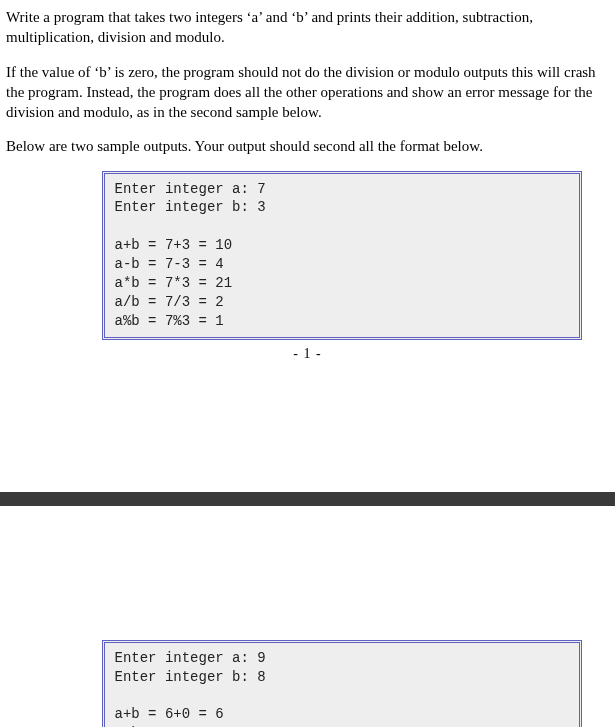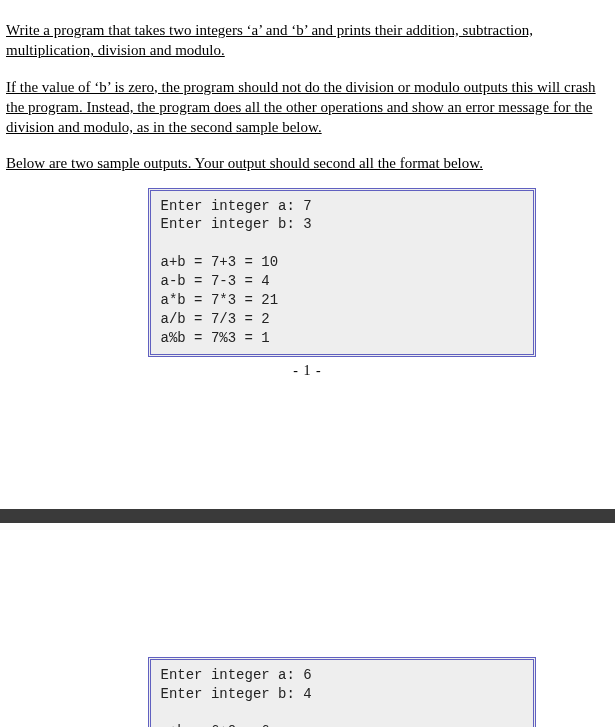--- a/index.html
+++ b/index.html
@@ -6,35 +6,34 @@
     margin: 0;
     padding: 4px 6px;
     font-family: "Times New Roman", Times, serif;
     font-size: 15px;
     color: #000;
     background: #fff;
     width: 615px;
     box-sizing: border-box;
   }
   .para {
-    margin: 16px 0 14px 0;
+    margin: 3px 0 14px 0;
     line-height: 1.35;
-    text-decoration: underline;
   }
   .code-box {
     border: 3px double #6060c0;
     background: #eeeeee;
     font-family: "Courier New", Courier, monospace;
     font-size: 14px;
     color: #222;
     padding: 6px 10px;
     line-height: 1.35;
     white-space: pre;
     margin: 4px auto 0 auto;
-    width: 388px;
+    width: 480px;
     box-sizing: border-box;
   }
   .boxwrap {
     text-align: left;
     padding-left: 68px;
   }
   .page-num {
     text-align: center;
     font-family: "Times New Roman", Times, serif;
     font-size: 14px;
@@ -70,21 +69,21 @@
 <span>a%b = 7%3 = 1</span></div>
 </div>
 
 <div class="page-num">- 1 -</div>
 
 <div class="page-gap"></div>
 <div class="gap-bar"></div>
 <div class="page-gap"></div>
 
 <div class="boxwrap">
-  <div class="code-box"><span>Enter integer a: 6</span>
-<span>Enter integer b: 4</span>
+  <div class="code-box"><span>Enter integer a: 9</span>
+<span>Enter integer b: 8</span>
 <span></span>
 <span>a+b = 6+0 = 6</span>
 <span>a-b = 6-0 = 6</span>
 
 
 </div>
 </div>
 
 </body></html>

